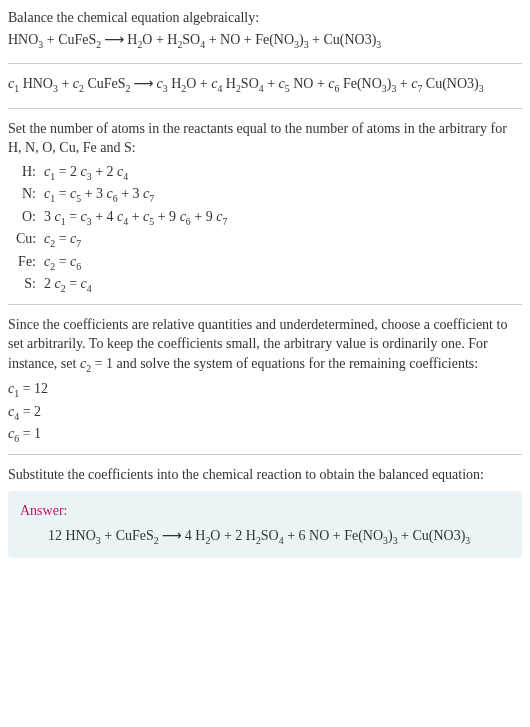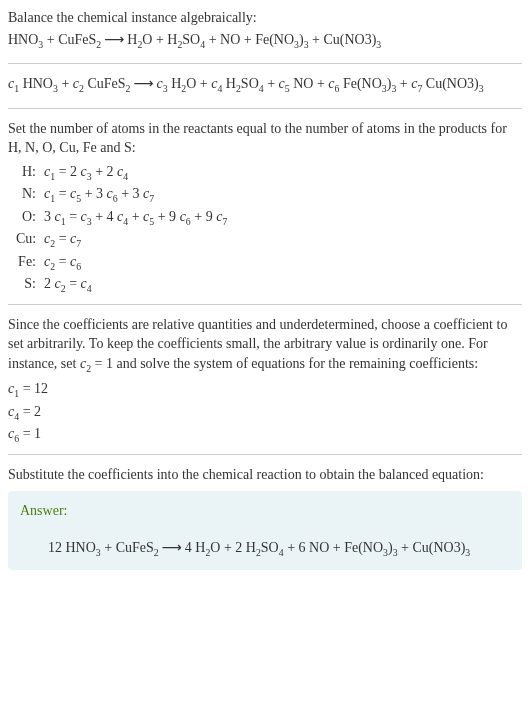--- a/index.html
+++ b/index.html
@@ -58,53 +58,53 @@
     .coef-row {
       margin: 1px 0;
     }
     .answer-box {
       background: #eaf4f7;
       border-radius: 4px;
       padding: 10px 12px;
       margin-top: 6px;
     }
     .answer-label {
-      color: #4d7c0f;
-      margin-bottom: 18px;
+      color: #be185d;
+      margin-bottom: 6px;
     }
     .answer-eq {
       padding-left: 28px;
     }
     .arrow {
       display: inline-block;
       padding: 0 3px;
     }
   </style>
 </head>
 <body>
 
 <div class="section">
-  <div class="intro-text">Balance the chemical instance algebraically:</div>
+  <div class="intro-text">Balance the chemical equation algebraically:</div>
   <div class="equation">
     <span>HNO</span><span class="sub">3</span><span> + CuFeS</span><span class="sub">2</span><span class="arrow"> ⟶ </span><span>H</span><span class="sub">2</span><span>O + H</span><span class="sub">2</span><span>SO</span><span class="sub">4</span><span> + NO + Fe(NO</span><span class="sub">3</span><span>)</span><span class="sub">3</span><span> + Cu(NO3)</span><span class="sub">3</span>
   </div>
 </div>
 
 <hr class="divider">
 
 <div class="section">
   <div class="equation">
     <span class="italic">c</span><span class="sub">1</span><span> HNO</span><span class="sub">3</span><span> + </span><span class="italic">c</span><span class="sub">2</span><span> CuFeS</span><span class="sub">2</span><span class="arrow"> ⟶ </span><span class="italic">c</span><span class="sub">3</span><span> H</span><span class="sub">2</span><span>O + </span><span class="italic">c</span><span class="sub">4</span><span> H</span><span class="sub">2</span><span>SO</span><span class="sub">4</span><span> + </span><span class="italic">c</span><span class="sub">5</span><span> NO + </span><span class="italic">c</span><span class="sub">6</span><span> Fe(NO</span><span class="sub">3</span><span>)</span><span class="sub">3</span><span> + </span><span class="italic">c</span><span class="sub">7</span><span> Cu(NO3)</span><span class="sub">3</span>
   </div>
 </div>
 
 <hr class="divider">
 
 <div class="section">
-  <div class="intro-text">Set the number of atoms in the reactants equal to the number of atoms in the products for H, N, O, Cu, Fe and S:</div>
+  <div class="intro-text">Set the number of atoms in the reactants equal to the number of atoms in the arbitrary for H, N, O, Cu, Fe and S:</div>
   <div class="atoms-table">
     <div class="atoms-row">
       <div class="atoms-label">H:</div>
       <div class="atoms-eq"><span class="italic">c</span><span class="sub">1</span><span> = 2 </span><span class="italic">c</span><span class="sub">3</span><span> + 2 </span><span class="italic">c</span><span class="sub">4</span></div>
     </div>
     <div class="atoms-row">
       <div class="atoms-label">N:</div>
       <div class="atoms-eq"><span class="italic">c</span><span class="sub">1</span><span> = </span><span class="italic">c</span><span class="sub">5</span><span> + 3 </span><span class="italic">c</span><span class="sub">6</span><span> + 3 </span><span class="italic">c</span><span class="sub">7</span></div>
     </div>
     <div class="atoms-row">

